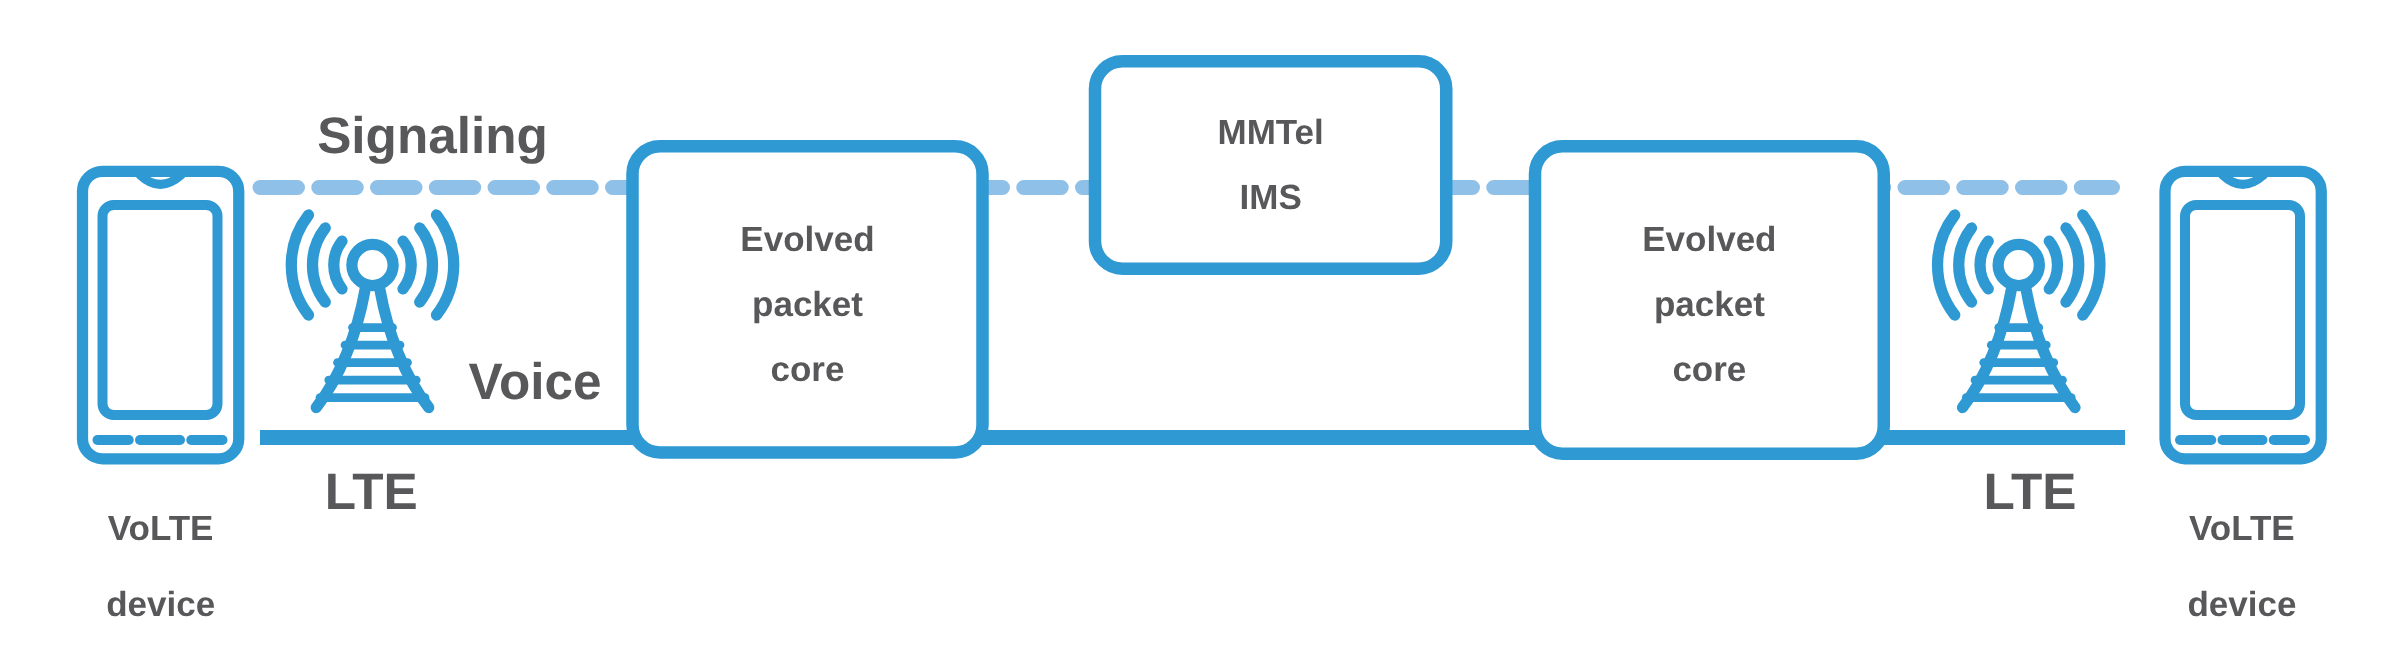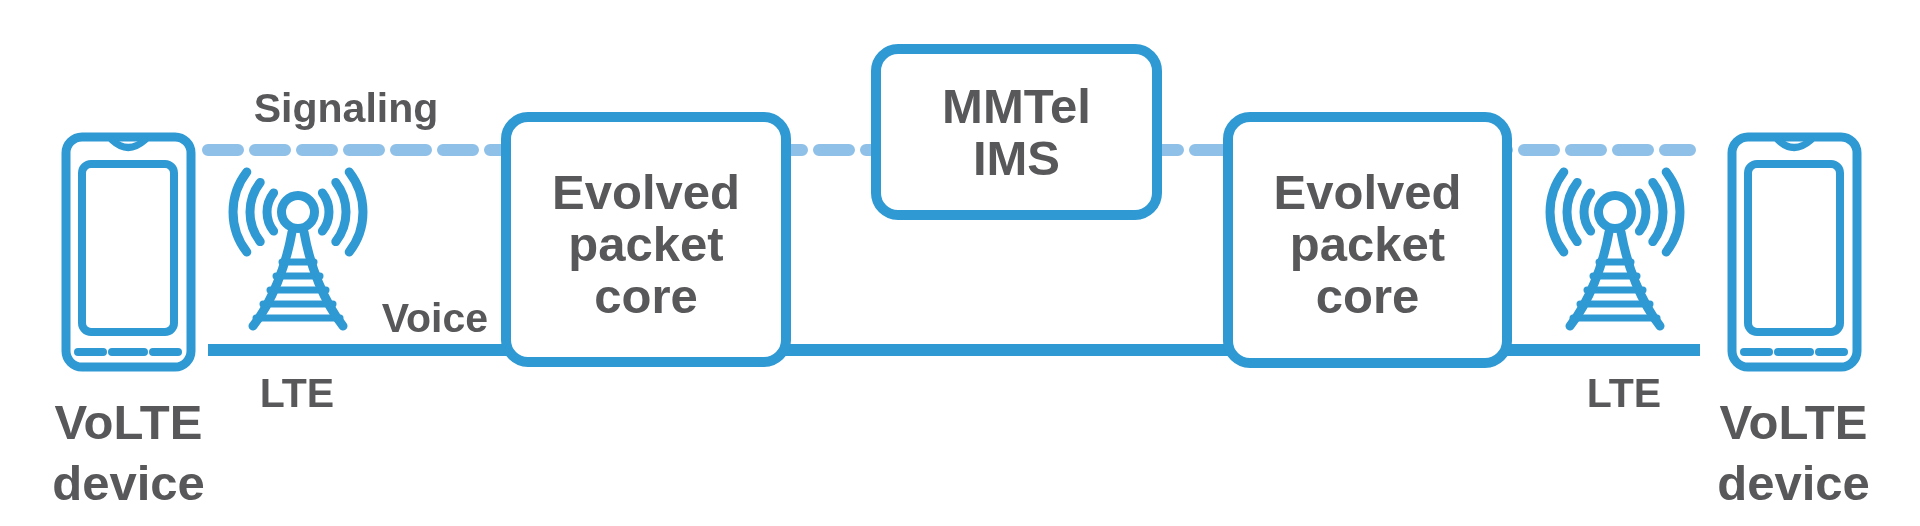--- a/index.html
+++ b/index.html
@@ -18,21 +18,21 @@
   .node-box{fill:#fff;stroke:var(--primary);stroke-width:10;}
   .dash-line{stroke:var(--dash);stroke-width:12;stroke-linecap:round;stroke-dasharray:30 17;fill:none;}
   .solid-line{stroke:var(--primary);stroke-width:12;fill:none;}
   .icon{stroke:var(--primary);fill:none;stroke-linecap:round;stroke-linejoin:round;}
   .label{
     position:absolute;color:var(--text);font-weight:bold;font-size:41px;line-height:44px;
     text-align:center;white-space:nowrap;
   }
   .stack{
     position:absolute;display:flex;flex-direction:column;justify-content:center;align-items:center;
-    color:var(--text);font-weight:bold;font-size:49px;line-height:52px;text-align:center;
+    color:var(--text);font-weight:bold;font-size:28px;line-height:52px;text-align:center;
   }
   .stack span{display:block;}
   .device-label{line-height:49px;justify-content:space-between;}
 </style>
 </head>
 <body>
 
 <div class="canvas">
 
   <svg class="art" width="1920" height="526" viewBox="0 0 1920 526">
@@ -70,21 +70,21 @@
     <rect class="node-box" x="876" y="49" width="281" height="166" rx="22"></rect>
     <rect class="node-box" x="1228" y="117" width="279" height="246" rx="22"></rect>
 
     <use href="#phone-shape" x="66" y="137"></use>
     <use href="#phone-shape" x="1732" y="137"></use>
     <use href="#tower-shape" x="298" y="212"></use>
     <use href="#tower-shape" x="1615" y="212"></use>
   </svg>
 
   <div class="label" style="left:246px;top:86px;width:200px;">Signaling</div>
-  <div class="label" style="left:368px;top:296px;width:120px;text-align:right;">Voice</div>
+  <div class="label" style="left:368px;top:283px;width:120px;">Voice</div>
   <div class="label" style="left:247px;top:371px;width:100px;">LTE</div>
   <div class="label" style="left:1574px;top:371px;width:100px;">LTE</div>
 
   <div class="stack" style="left:506px;top:121px;width:280px;height:245px;">
     <span>Evolved</span>
     <span>packet</span>
     <span>core</span>
   </div>
 
   <div class="stack" style="left:876px;top:49px;width:281px;height:166px;">

